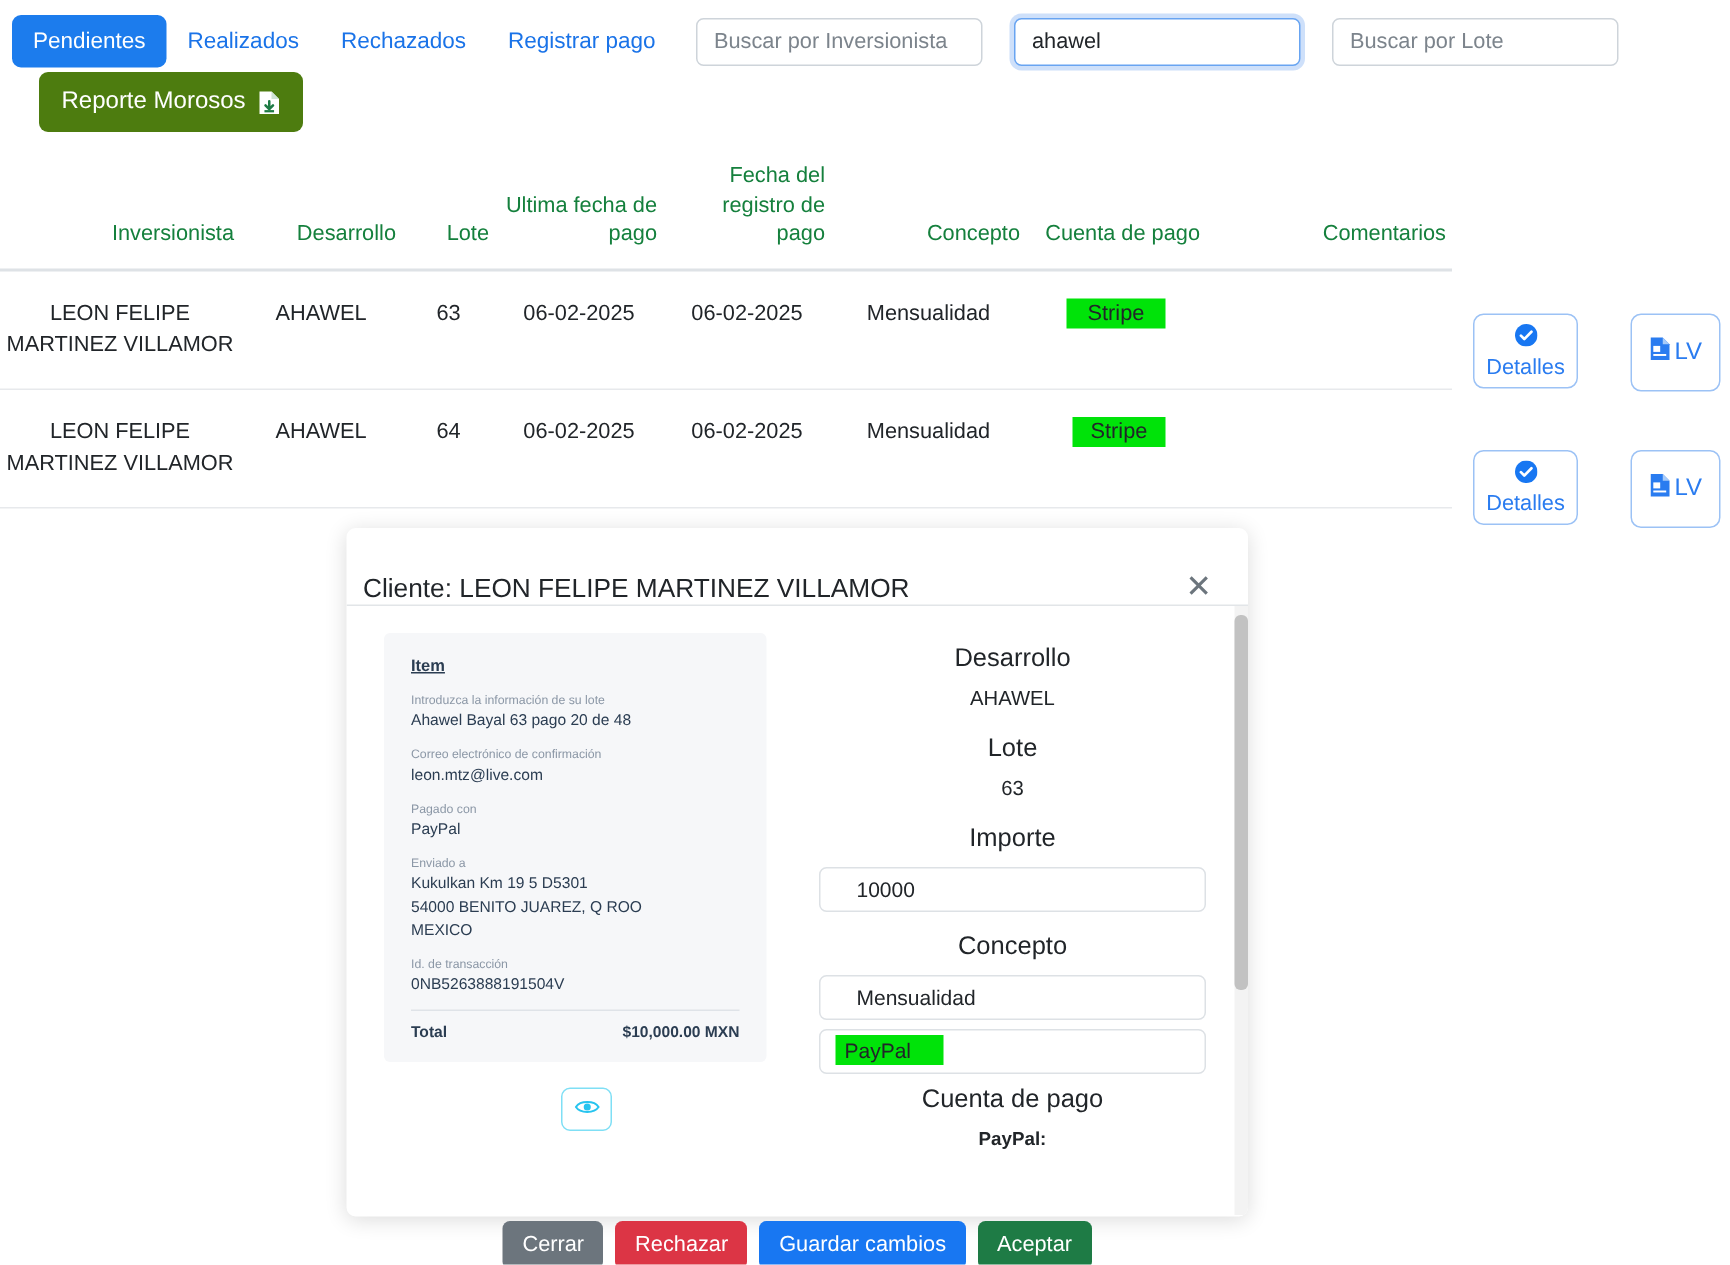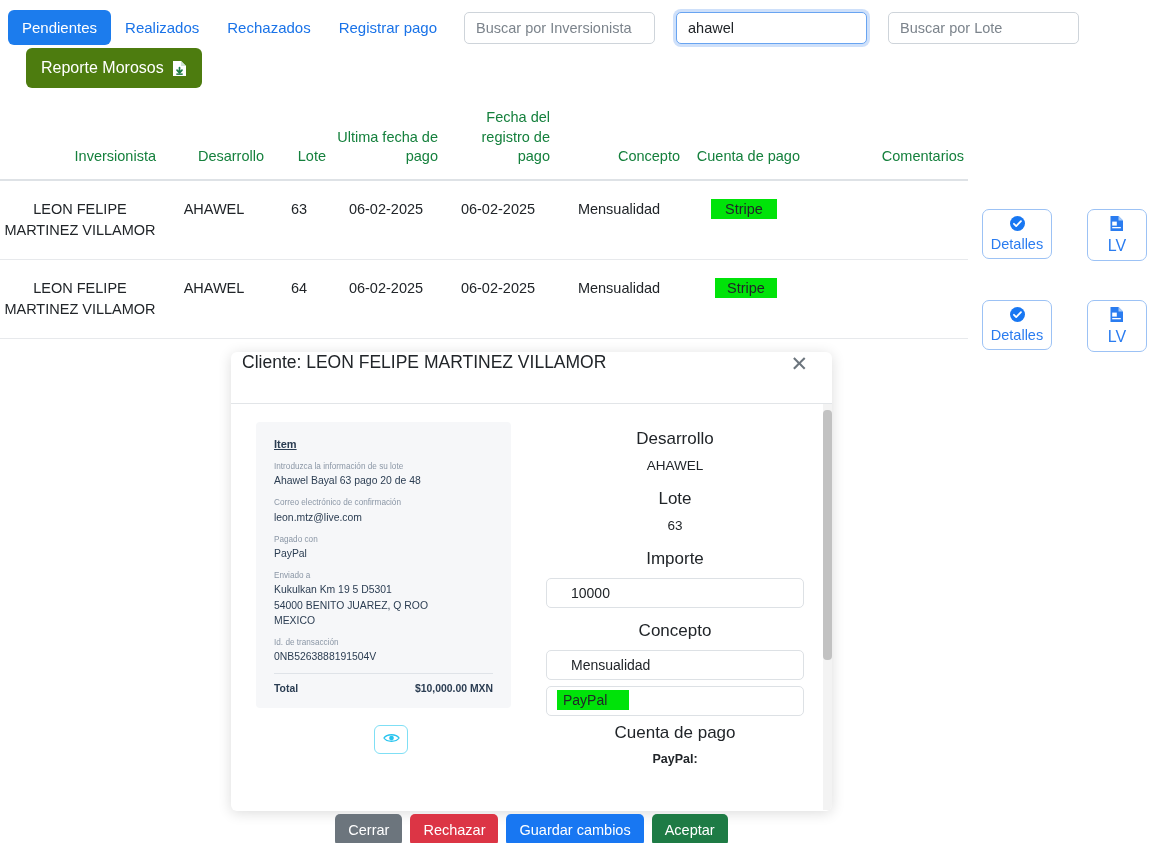--- a/index.html
+++ b/index.html
@@ -85,37 +85,37 @@
   .c-cta { width: 120px; } .c-com { width: 164px; }
   .hl-green { background: #00e309; padding: 2px 14px; }
   .hl-green-skew { background: #00e309; padding: 2px 12px; position: relative; left: 2px; }
   .act-btn {
     border: 1px solid #9cc2f5; border-radius: 7px;
     background: #ffffff; color: #2a7cf0;
     display: flex; flex-direction: column; align-items: center; justify-content: center;
     cursor: pointer; font-family: "Liberation Sans", sans-serif;
   }
   .btn-detalles { width: 70px; height: 50px; font-size: 14.5px; gap: 2px; }
-  .btn-lv { width: 60px; height: 52px; font-size: 16px; flex-direction: column; gap: 1px; }
+  .btn-lv { width: 60px; height: 52px; font-size: 16px; flex-direction: row; gap: 1px; }
   #det-1 { position: absolute; left: 982px; top: 209px; }
   #lv-1  { position: absolute; left: 1087px; top: 209px; }
   #det-2 { position: absolute; left: 982px; top: 300px; }
   #lv-2  { position: absolute; left: 1087px; top: 300px; }
 
   
   .modal {
     position: absolute; left: 231px; top: 352px;
     width: 601px; height: 459px;
     background: #ffffff;
     border-radius: 6px;
     box-shadow: 0 2px 14px rgba(0,0,0,0.14);
     overflow: hidden;
   }
   .modal-header {
-    height: 52px; display: flex; align-items: flex-start;
+    height: 52px; display: flex; align-items: flex-end;
     justify-content: space-between;
     padding: 0 18px 0 11px;
     border-bottom: 1px solid #e2e5e8;
   }
   .modal-title { font-size: 17.5px; color: #212529; }
   .modal-close {
     font-size: 21px; color: #6c757d; cursor: pointer;
     background: none; border: none; line-height: 1;
     font-family: "Liberation Sans", sans-serif;
   }

